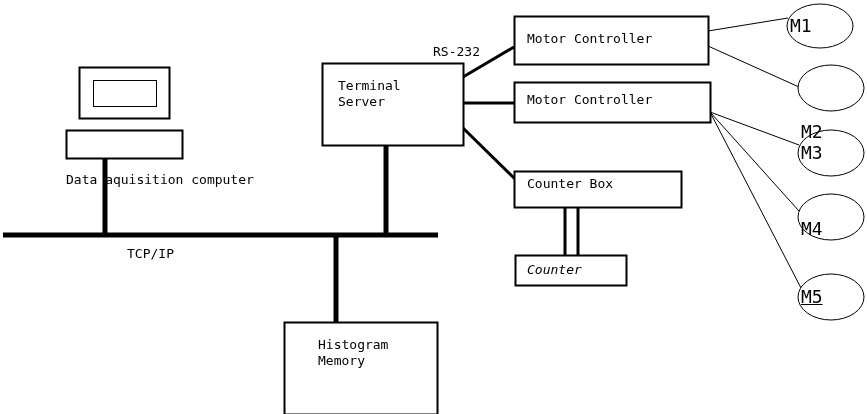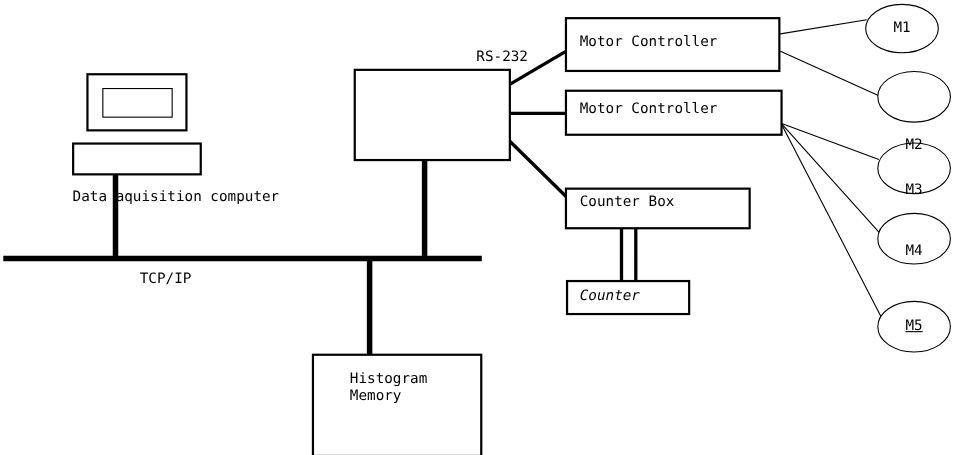--- a/index.html
+++ b/index.html
@@ -25,22 +25,21 @@
   .lbl {
     position: absolute;
     font-family: "DejaVu Sans Mono", "Liberation Mono", monospace;
     font-size: 13px;
     color: #000000;
     white-space: pre;
     line-height: 16px;
     letter-spacing: 0px;
   }
   .lbl-motor {
-    font-size: 13px;
-    text-align: center;
+    font-size: 18px;
   }
 </style>
 </head>
 <body>
 
 <div id="canvas">
 
   <svg id="diagram-svg" xmlns="http://www.w3.org/2000/svg" viewBox="0 0 867 414">
       <line x1="105" y1="158" x2="105" y2="237" stroke="#000000" stroke-width="5" stroke-linecap="butt"></line>
       <line x1="336" y1="235" x2="336" y2="324" stroke="#000000" stroke-width="5" stroke-linecap="butt"></line>
@@ -65,29 +64,31 @@
       <rect x="515.5" y="255.5" width="111" height="30" fill="#ffffff" stroke="#000000" stroke-width="2"></rect>
       <rect x="284.5" y="322.5" width="153" height="92" fill="#ffffff" stroke="#000000" stroke-width="2"></rect>
       <line x1="3" y1="235" x2="438" y2="235" stroke="#000000" stroke-width="5"></line>
       <ellipse cx="820" cy="26" rx="33" ry="22" fill="#ffffff" stroke="#000000" stroke-width="1"></ellipse>
       <ellipse cx="831" cy="88" rx="33" ry="23" fill="#ffffff" stroke="#000000" stroke-width="1"></ellipse>
       <ellipse cx="831" cy="153" rx="33" ry="23" fill="#ffffff" stroke="#000000" stroke-width="1"></ellipse>
       <ellipse cx="831" cy="217" rx="33" ry="23" fill="#ffffff" stroke="#000000" stroke-width="1"></ellipse>
       <ellipse cx="831" cy="297" rx="33" ry="23" fill="#ffffff" stroke="#000000" stroke-width="1"></ellipse>
     </svg>
 
+  <div class="lbl" id="txt-terminal-server" style="left: 338px; top: 78px;">Terminal
+Server</div>
   <div class="lbl" id="txt-mc1" style="left: 527px; top: 31px;">Motor Controller</div>
   <div class="lbl" id="txt-mc2" style="left: 527px; top: 92px;">Motor Controller</div>
   <div class="lbl" id="txt-counter-box" style="left: 527px; top: 176px;">Counter Box</div>
   <div class="lbl" id="txt-counter" style="left: 527px; top: 262px; font-style: italic;">Counter</div>
   <div class="lbl" id="txt-computer" style="left: 66px; top: 172px;">Data aquisition computer</div>
   <div class="lbl" id="txt-histogram" style="left: 318px; top: 337px;">Histogram
 Memory</div>
   <div class="lbl" id="txt-rs232" style="left: 433px; top: 44px;">RS-232</div>
   <div class="lbl" id="txt-tcpip" style="left: 127px; top: 246px;">TCP/IP</div>
 
   <div class="lbl lbl-motor" id="txt-m1" style="left: 790px; top: 18px; width: 60px;">M1</div>
   <div class="lbl lbl-motor" id="txt-m2" style="left: 801px; top: 80px; width: 60px; margin-top: 44px;">M2</div>
-  <div class="lbl lbl-motor" id="txt-m3" style="left: 801px; top: 145px; width: 60px; margin-top: 20px;">M3</div>
+  <div class="lbl lbl-motor" id="txt-m3" style="left: 801px; top: 145px; width: 60px;">M3</div>
   <div class="lbl lbl-motor" id="txt-m4" style="left: 801px; top: 221px; width: 60px;">M4</div>
   <div class="lbl lbl-motor" id="txt-m5" style="left: 801px; top: 289px; width: 60px; text-decoration: underline;">M5</div>
 
 </div>
 
 </body></html>

